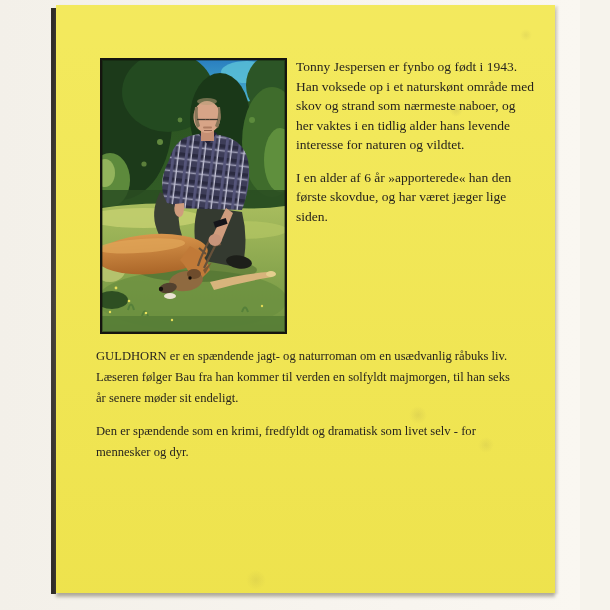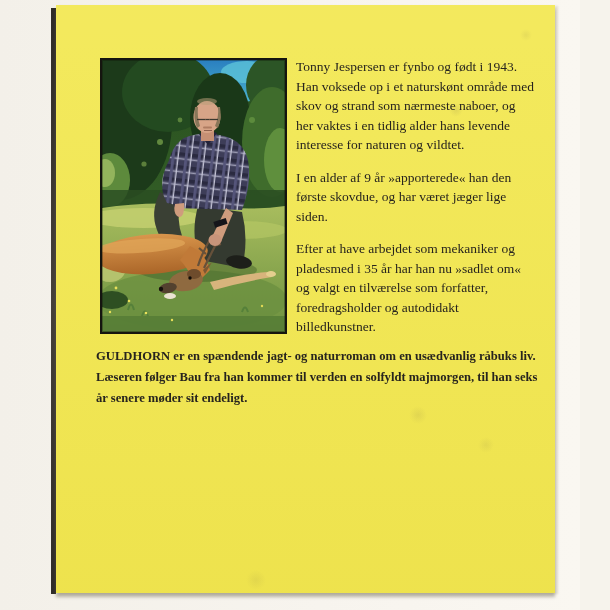--- a/index.html
+++ b/index.html
@@ -63,21 +63,20 @@
     margin: 0 0 13px 0;
     white-space: pre-line;
   }
   .blurb-block {
     position: absolute;
     left: 40px; top: 341px;
     width: 460px;
     color: #27241e;
     font-size: 12.6px;
     line-height: 21px;
-    font-weight: bold;
   }
   .blurb-block p {
     margin: 0 0 12px 0;
     white-space: pre-line;
   }
 </style>
 </head>
 <body>
 
 <div class="scan-root">
@@ -227,30 +226,27 @@
         <rect x="0.5" y="0.5" width="182" height="271" fill="none" stroke="rgba(15,20,8,0.35)" stroke-width="1"></rect>
       </svg>
     </div>
 
     <div class="bio-column">
       <p>Tonny Jespersen er fynbo og født i 1943.
 Han voksede op i et naturskønt område med
 skov og strand som nærmeste naboer, og
 her vaktes i en tidlig alder hans levende
 interesse for naturen og vildtet.</p>
-      <p>I en alder af 9 år »apporterede« han den
+      <p>I en alder af 6 år »apporterede« han den
 første skovdue, og har været jæger lige
 siden.</p>
-      <p>Efter at have arbejdet som mekaniker og
-pladesmed i 35 år har han nu »sadlet om«
-og valgt en tilværelse som forfatter,
-foredragsholder og autodidakt
-billedkunstner.</p>
     </div>
 
     <div class="blurb-block">
       <p>GULDHORN er en spændende jagt- og naturroman om en usædvanlig råbuks liv.
 Læseren følger Bau fra han kommer til verden en solfyldt majmorgen, til han seks
 år senere møder sit endeligt.</p>
+      <p>Den er spændende som en krimi, fredfyldt og dramatisk som livet selv - for
+mennesker og dyr.</p>
     </div>
 
   </div>
 </div>
 
 </body></html>

